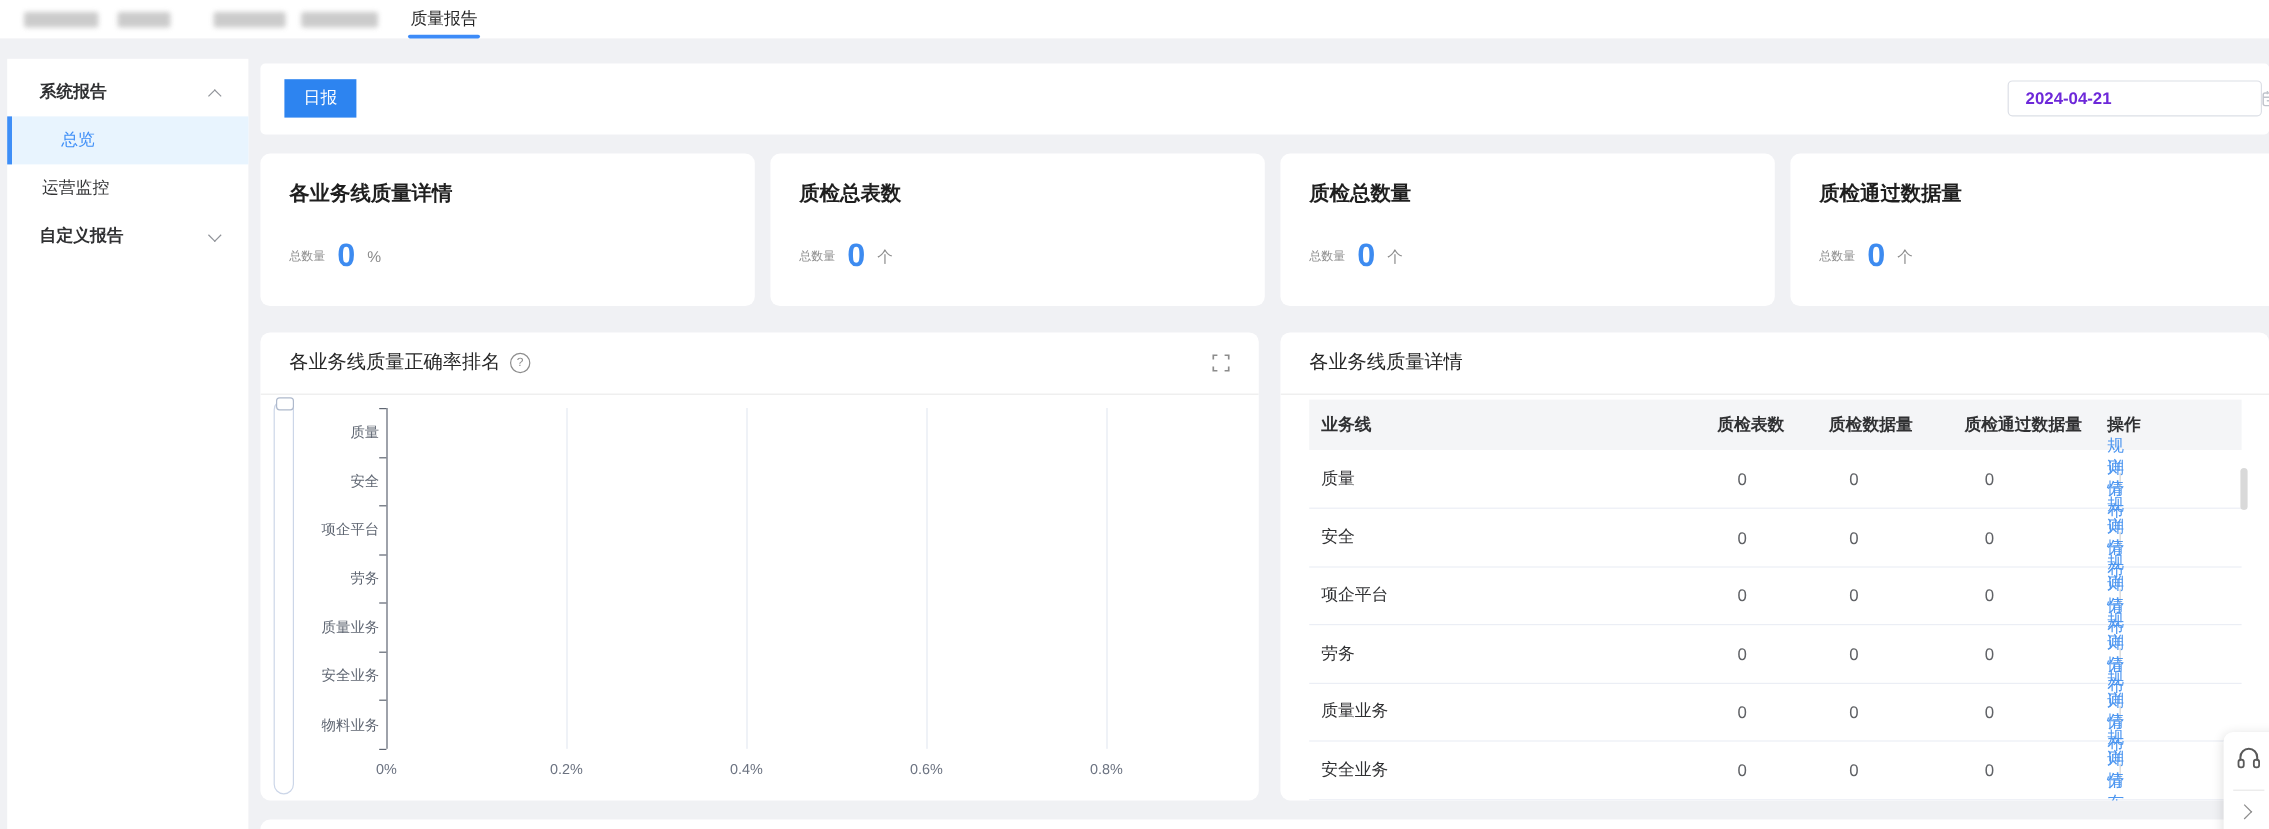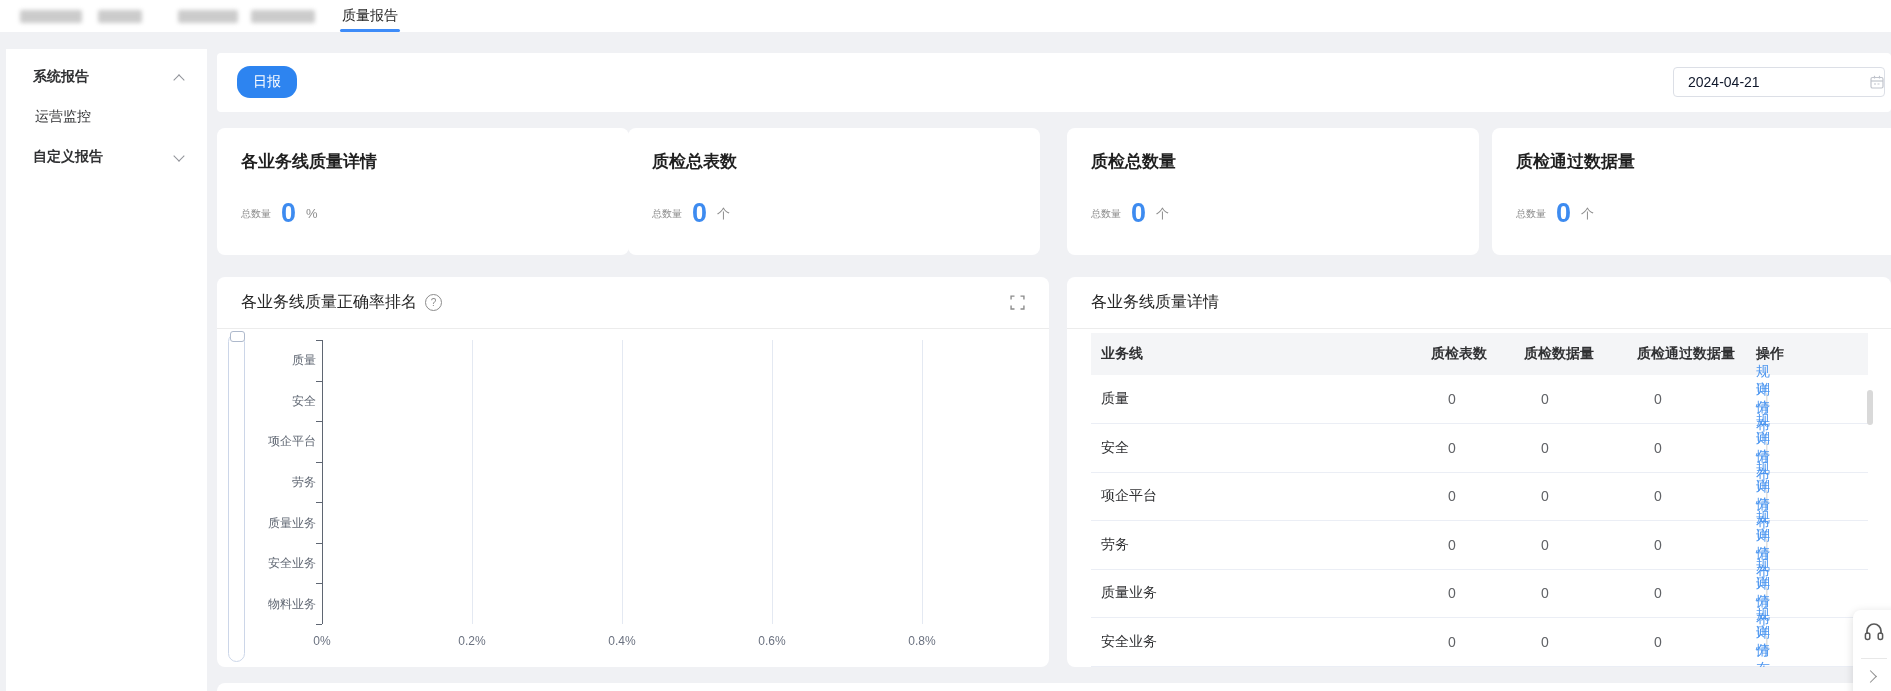--- a/index.html
+++ b/index.html
@@ -26,25 +26,25 @@
   .chev.down{top:15px;transform:rotate(45deg);}
 
   
   .card{position:absolute;background:#fff;border-radius:8px;}
   .card-header{height:51px;display:flex;align-items:center;padding:0 24px;
                border-bottom:1px solid #ececec;font-size:16px;color:#262626;}
 
   
   .toolbar{left:217px;top:53px;width:1674px;height:59px;border-radius:4px;}
   .btn-primary{position:absolute;left:20px;top:13px;width:60px;height:32px;background:#2d84f0;color:#fff;
-               border:none;border-radius:13px;font-size:14px;font-family:inherit;cursor:pointer;}
+               border:none;border-radius:0;font-size:14px;font-family:inherit;cursor:pointer;}
   .date-input-wrap{position:absolute;left:1456px;top:14px;width:212px;height:30px;border:1px solid #dcdfe6;
                    border-radius:4px;box-sizing:border-box;background:#fff;display:flex;align-items:center;}
-  .date-input{border:none;outline:none;flex:1;padding:0 0 0 14px;font-size:14px;color:#0f172a;
-              font-family:inherit;background:transparent;}
+  .date-input{border:none;outline:none;flex:1;padding:0 0 0 14px;font-size:14px;color:#6d28d9;
+              font-family:inherit;background:transparent;font-weight:bold;}
   .cal-icon{margin-right:8px;display:flex;}
 
   
   .stat-card{top:128px;width:412px;height:127px;}
   .stat-title{position:absolute;left:24px;top:22px;font-size:17px;font-weight:bold;color:#1f1f1f;}
   .stat-line{position:absolute;left:24px;top:72px;display:flex;align-items:center;}
   .stat-label{font-size:10px;color:#8c8c8c;margin-right:10px;}
   .stat-value{font-size:27px;font-weight:bold;color:#3d8bf0;margin-right:10px;line-height:1;}
   .stat-unit{font-size:13px;color:#8c8c8c;}
 
@@ -108,20 +108,23 @@
         <span class="tab-label">质量报告</span>
         <div class="tab-underline"></div>
       </div>
     </div>
 
   <div class="sidebar">
       <div class="side-group">
         <span>系统报告</span>
         <span class="chev up"></span>
       </div>
+      <div class="side-child active">
+        <span>总览</span>
+      </div>
       <div class="side-child">
         <span>运营监控</span>
       </div>
       <div class="side-group">
         <span>自定义报告</span>
         <span class="chev down"></span>
       </div>
     </div>
 
   <div class="card toolbar">
@@ -142,21 +145,21 @@
 
   <div>
       <div class="card stat-card" style="left: 217px;">
         <div class="stat-title">各业务线质量详情</div>
         <div class="stat-line">
           <span class="stat-label">总数量</span>
           <span class="stat-value">0</span>
           <span class="stat-unit">%</span>
         </div>
       </div>
-      <div class="card stat-card" style="left: 628px;">
+      <div class="card stat-card" style="left: 642px;">
         <div class="stat-title">质检总表数</div>
         <div class="stat-line">
           <span class="stat-label">总数量</span>
           <span class="stat-value">0</span>
           <span class="stat-unit">个</span>
         </div>
       </div>
       <div class="card stat-card" style="left: 1067px;">
         <div class="stat-title">质检总数量</div>
         <div class="stat-line">

